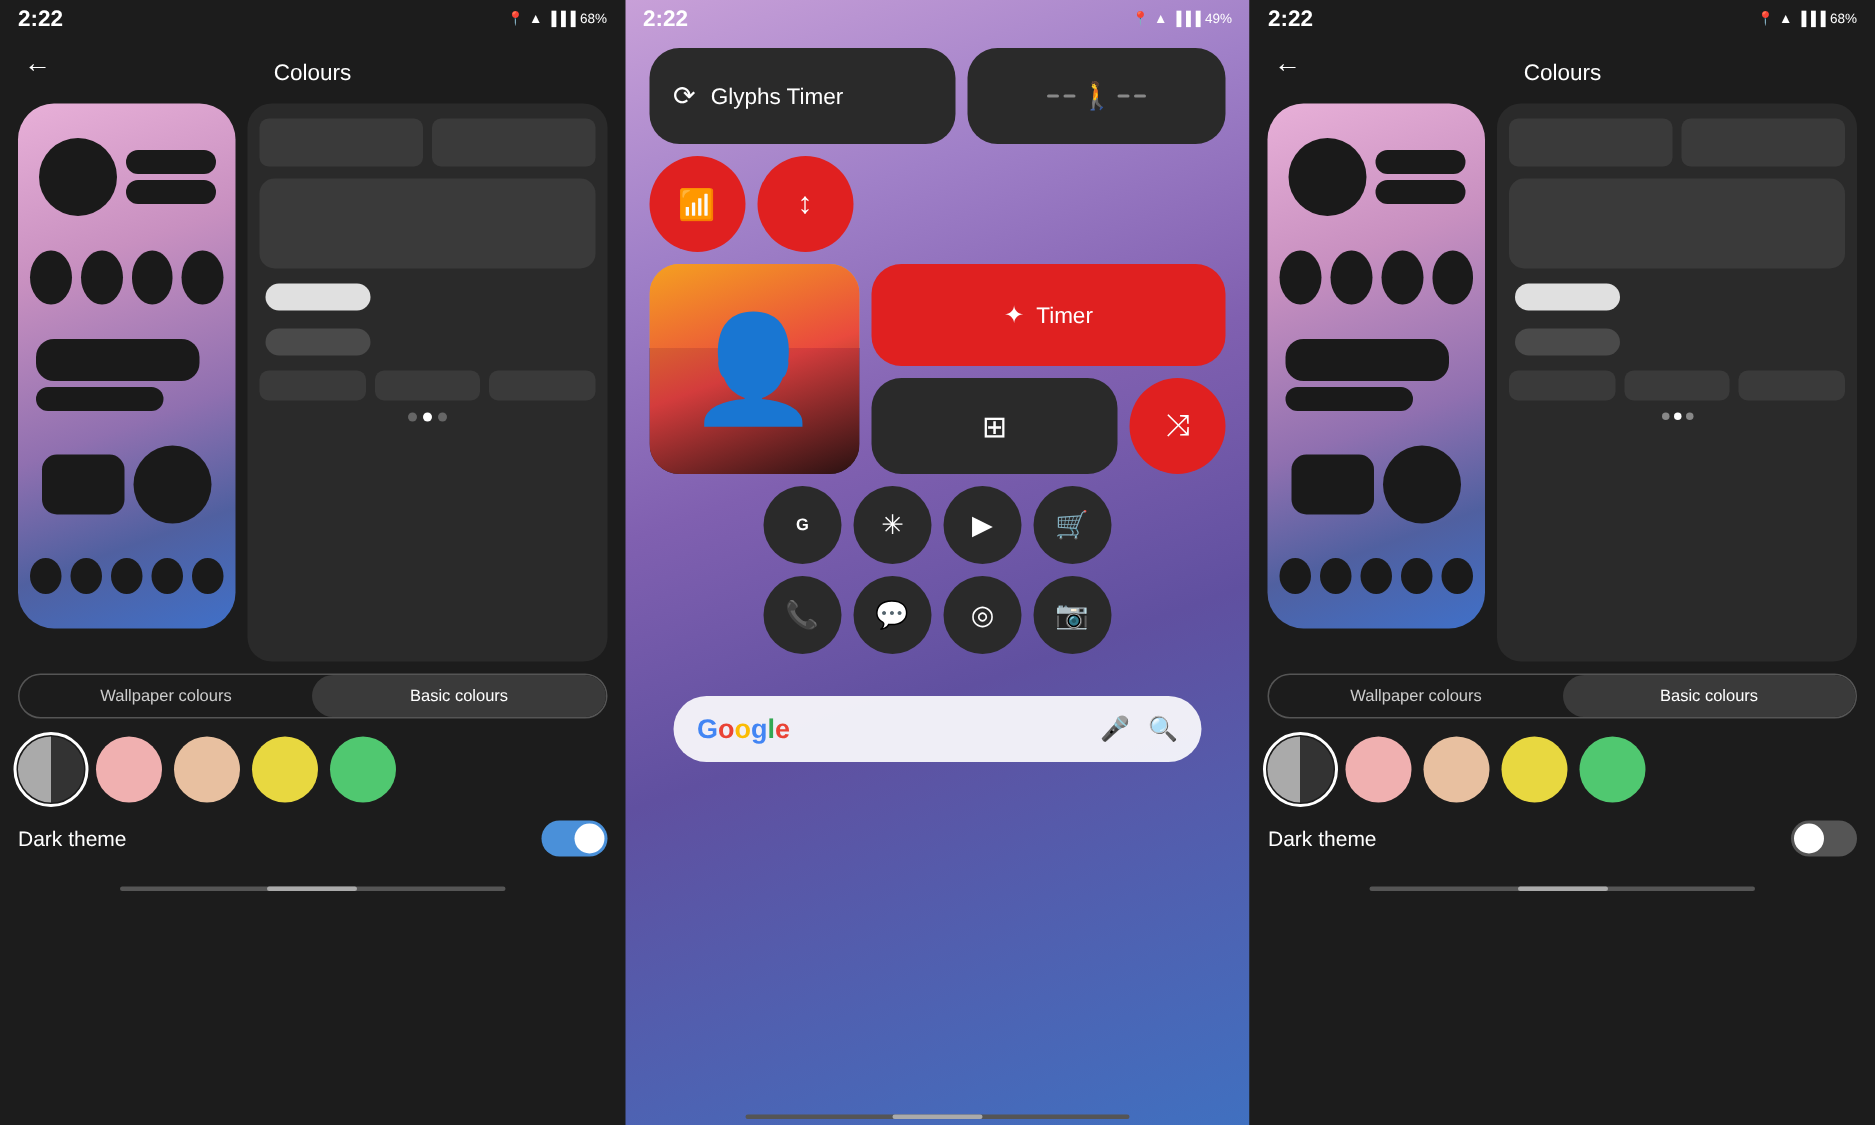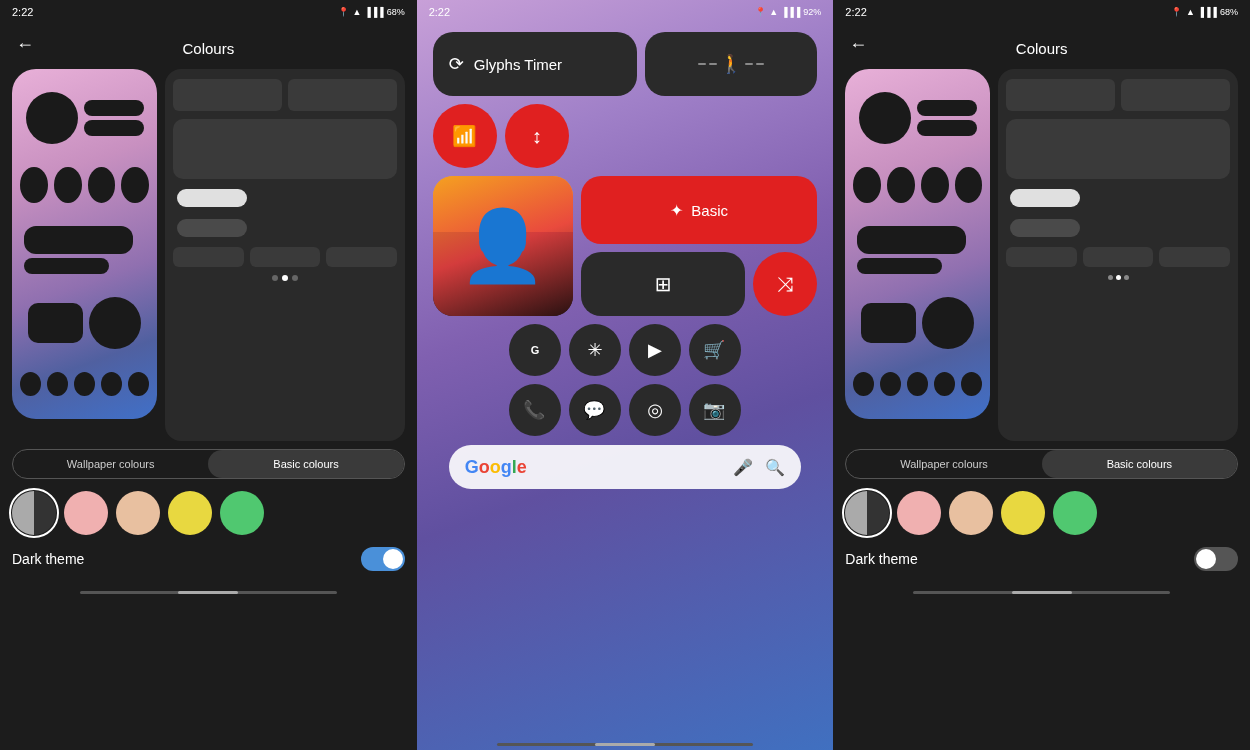--- a/index.html
+++ b/index.html
@@ -34,22 +34,22 @@
     }
     
     .status-bar {
       display: flex;
       justify-content: space-between;
       align-items: center;
       padding: 4px 12px;
       height: 24px;
     }
     .status-time {
-      font-size: 11px;
-      font-weight: 400;
+      font-size: 15px;
+      font-weight: 700;
       color: #fff;
     }
     .status-icons {
       display: flex;
       align-items: center;
       gap: 3px;
       font-size: 9px;
       color: #fff;
     }
     
@@ -376,21 +376,21 @@
       justify-content: center;
       font-size: 20px;
       cursor: pointer;
       color: #fff;
     }
     
     .search-bar {
       background: rgba(255,255,255,0.9);
       border-radius: 24px;
       height: 44px;
-      margin: 1px 16px;
+      margin: 20px 16px;
       display: flex;
       align-items: center;
       padding: 0 16px;
       gap: 8px;
     }
     .search-g {
       font-size: 18px;
       font-weight: 700;
     }
     .search-g span:nth-child(1) { color: #4285f4; }
@@ -533,21 +533,21 @@
     </div>
   </div>
 
   <div class="phone-screen middle">
     <div class="status-bar">
       <span class="status-time">2:22</span>
       <div class="status-icons">
         <span>📍</span>
         <span>▲</span>
         <span>▐▐▐</span>
-        <span>92%</span>
+        <span>49%</span>
       </div>
     </div>
     <div class="widgets-area">
 
       <div class="widget-row">
         <div class="widget widget-glyph-timer">
           <span class="wt-icon">⟳</span>
           <span class="wt-text">Glyphs Timer</span>
         </div>
         <div class="widget widget-dark-rect">
@@ -573,21 +573,21 @@
       <div class="widget-row">
         <div class="widget-photo">
           <div class="photo-person">
             <div style="position:absolute;bottom:0;width:100%;height:100%;background:linear-gradient(160deg,#f5a020 0%,#e84040 50%,#2a1010 100%);opacity:0.9"></div>
             <span style="position:relative;font-size:70px;z-index:1">👤</span>
           </div>
         </div>
         <div class="widget-col">
           <div class="widget widget-glyphs">
             <span style="color:#fff;font-size:16px">✦</span>
-            <span class="g-text">Basic</span>
+            <span class="g-text">Timer</span>
           </div>
           <div style="display:flex;gap:8px">
             <div class="widget-dark-sm" style="flex:1">
               <span style="color:#fff;font-size:20px">⊞</span>
             </div>
             <div class="widget-red-sm">
               <span style="color:#fff;font-size:20px">⤨</span>
             </div>
           </div>
         </div>

